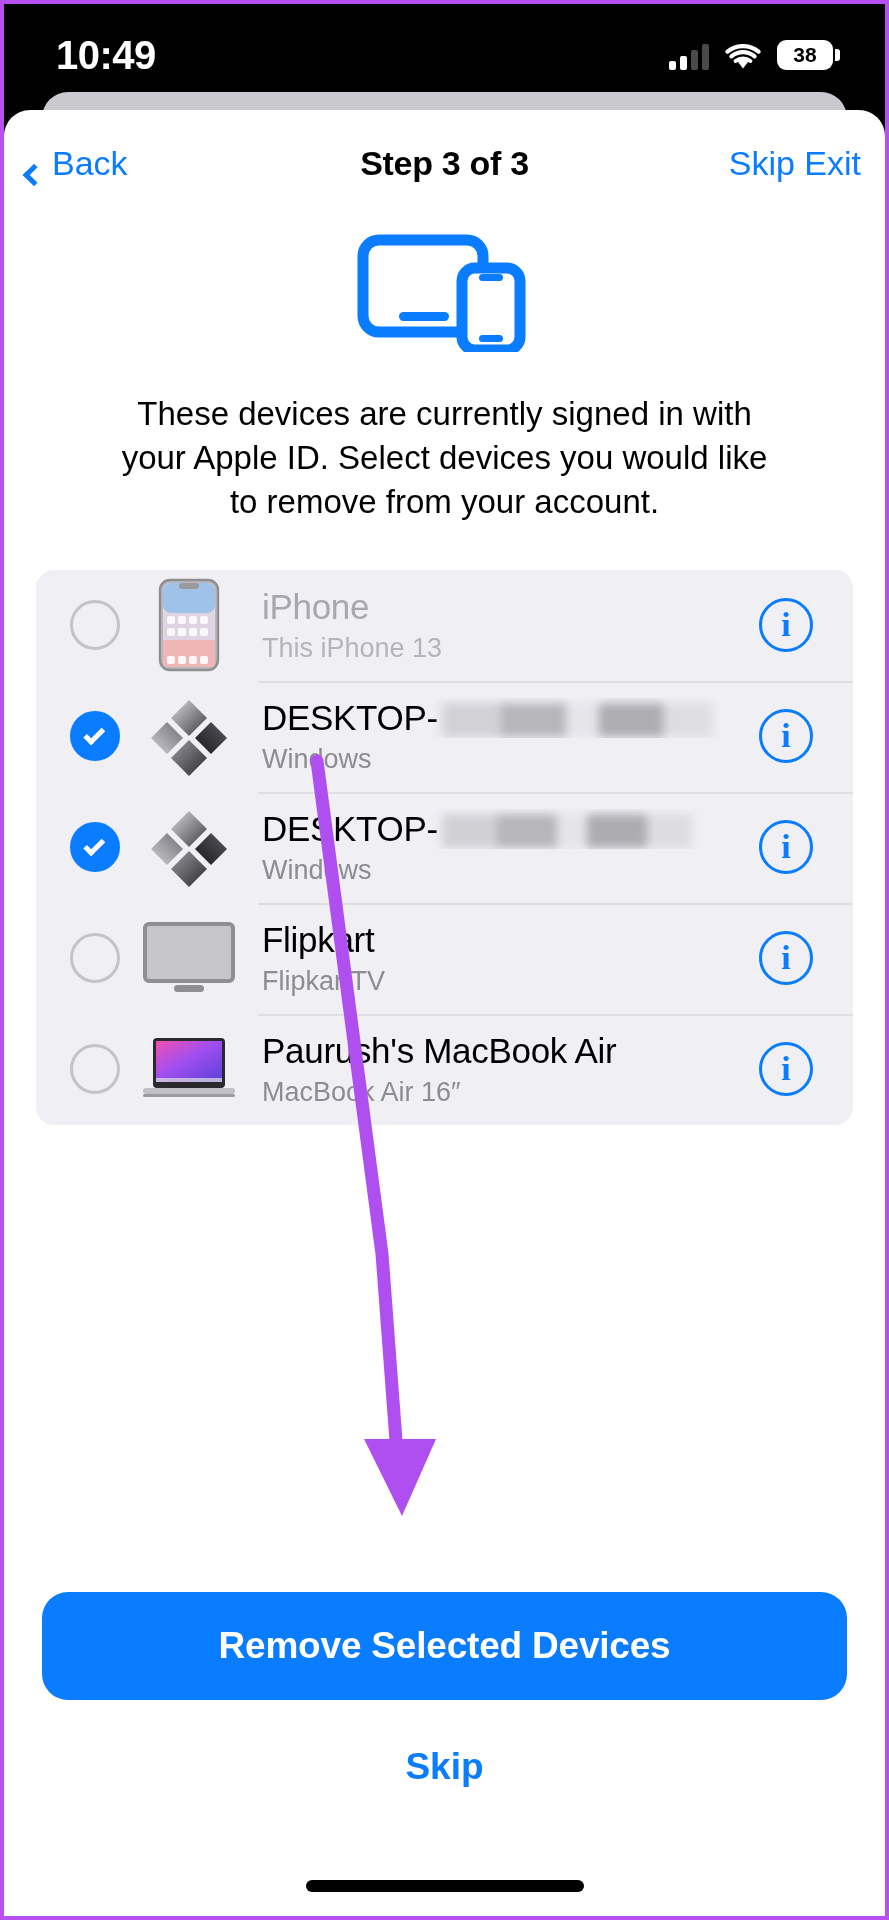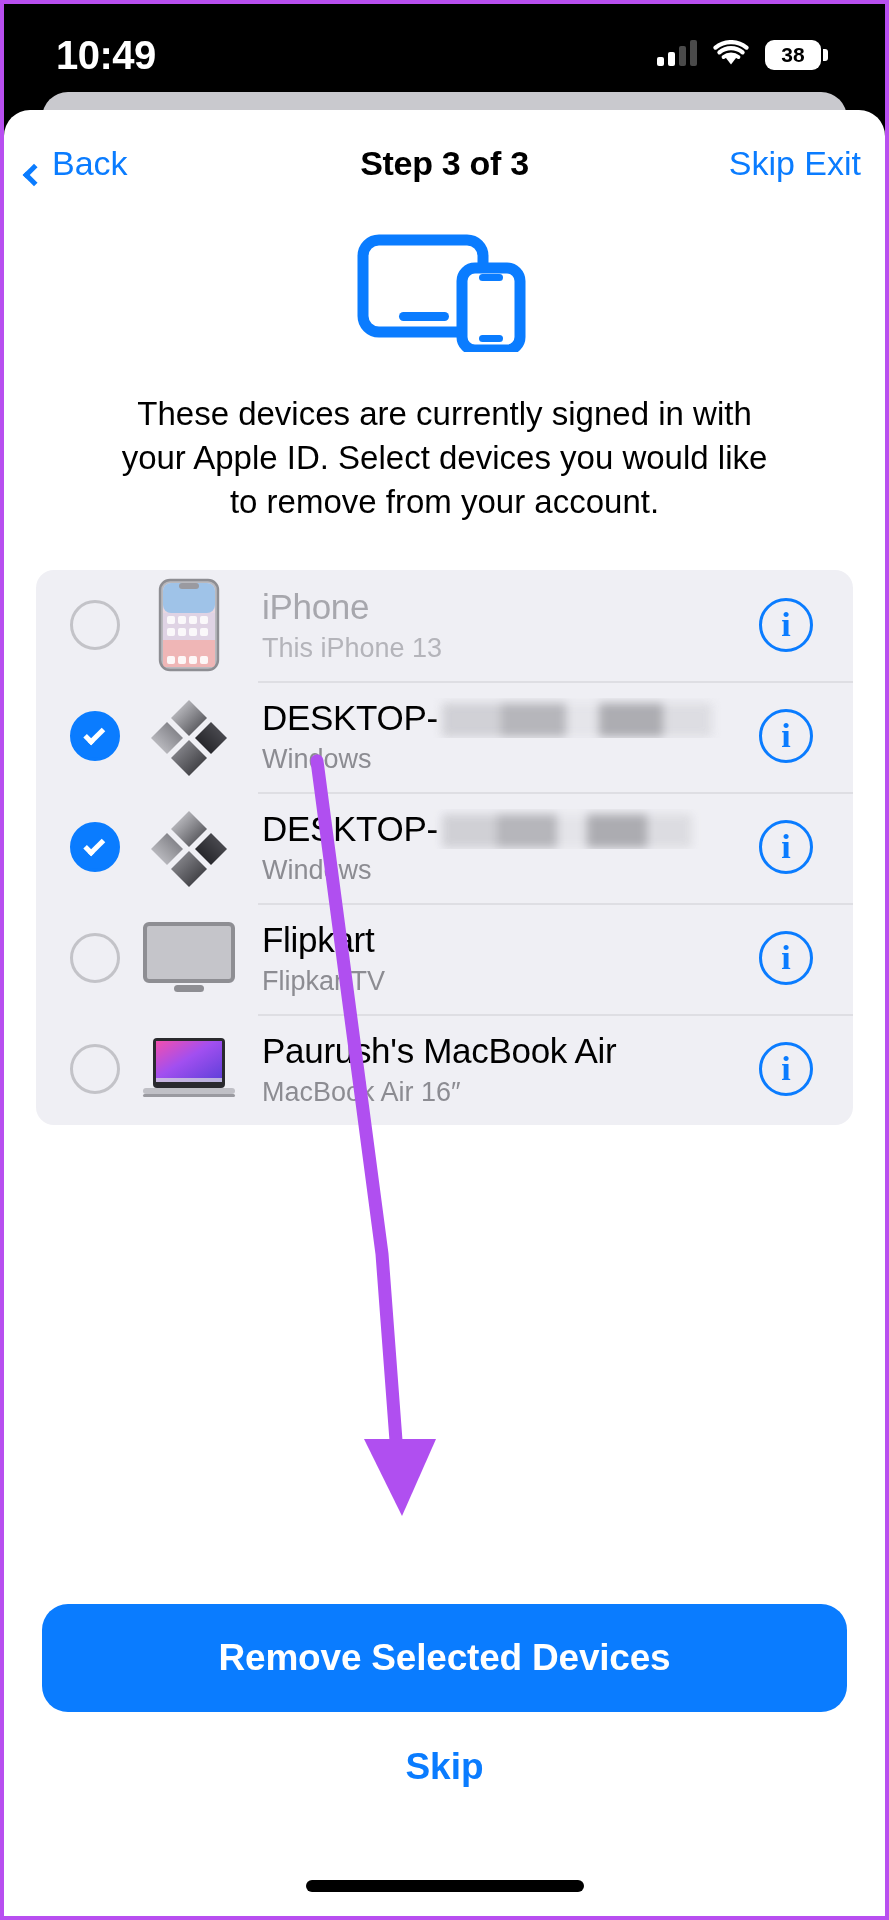--- a/index.html
+++ b/index.html
@@ -14,34 +14,34 @@
     width: 889px; height: 1920px;
     background: #000;
     border-left: 4px solid #b84ff0;
     border-right: 4px solid #b84ff0;
     border-top: 4px solid #b84ff0;
     border-bottom: 4px solid #b84ff0;
   }
 
   
   .statusbar {
-    position: absolute; top: 0; left: 0; right: 16px;
+    position: absolute; top: 0; left: 0; right: 4px;
     height: 96px;
     display: flex; align-items: center;
     justify-content: space-between;
     padding: 0 48px 0 52px;
     color: #fff;
   }
   .sb-time {
     font-size: 40px; font-weight: 700;
     letter-spacing: -0.5px;
     line-height: 1;
     margin-top: 6px;
   }
-  .sb-right { display: flex; align-items: flex-start; gap: 16px; margin-top: 6px; }
+  .sb-right { display: flex; align-items: flex-end; gap: 16px; margin-top: 6px; }
   .sig { display: flex; align-items: flex-end; gap: 4px; height: 26px; }
   .sig i { display: block; width: 7px; border-radius: 2px; background: #fff; }
   .sig i.b1 { height: 9px; }
   .sig i.b2 { height: 14px; }
   .sig i.b3 { height: 20px; background: #4a4a4a; }
   .sig i.b4 { height: 26px; background: #4a4a4a; }
   .wifi { width: 36px; height: 26px; position: relative; }
   .batt {
     width: 56px; height: 30px; background: #fff; border-radius: 9px;
     display: flex; align-items: center; justify-content: center;
@@ -156,21 +156,21 @@
   
   .blurred {
     display: inline-block; vertical-align: middle;
     height: 34px; margin-left: 4px;
     background: linear-gradient(90deg,#cfcfd4 0 22%,#b3b3b8 22% 46%,#e4e4e9 46% 58%,#a9a9ae 58% 82%,#dcdce1 82% 100%);
     filter: blur(5px); opacity: .95; border-radius: 3px;
   }
 
   
   .cta {
-    position: absolute; left: 38px; right: 38px; bottom: 204px;
+    position: absolute; left: 38px; right: 38px; bottom: 216px;
     height: 108px; background: #0a7cff; border-radius: 26px;
     color: #fff; font-size: 37px; font-weight: 700;
     display: flex; align-items: center; justify-content: center;
     letter-spacing: -0.2px;
   }
   .skip {
     position: absolute; left: 0; right: 0; bottom: 128px;
     text-align: center; color: #0a7cff; font-size: 37px; font-weight: 700;
   }
   .homebar {

